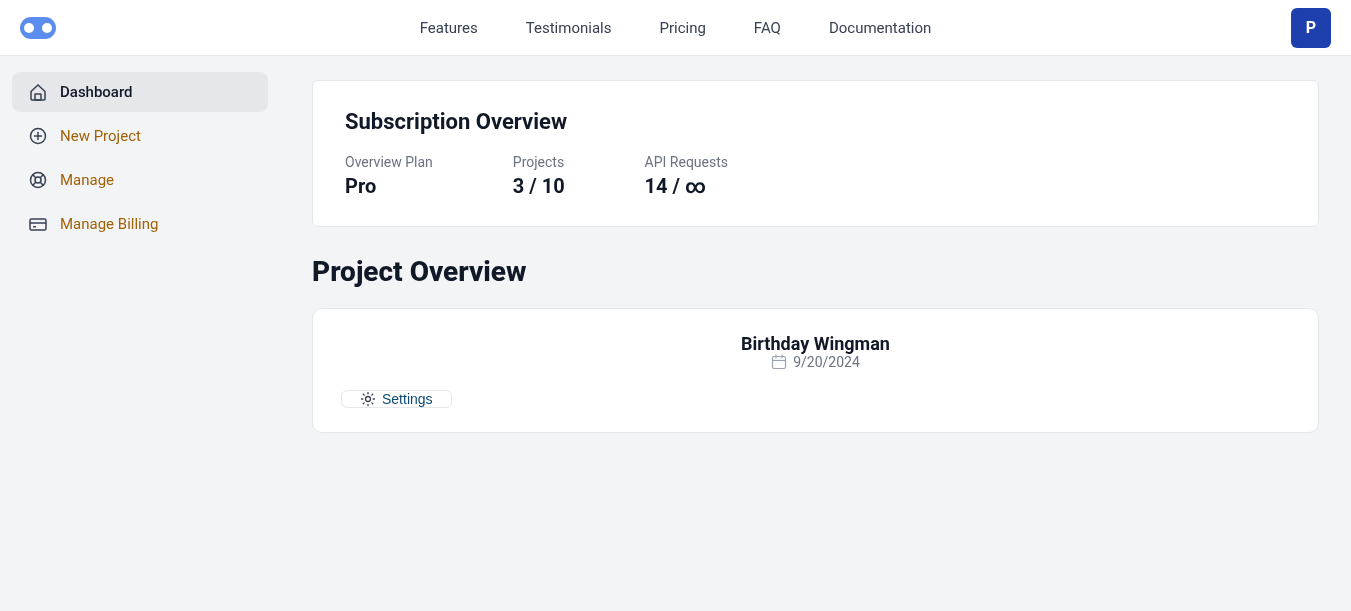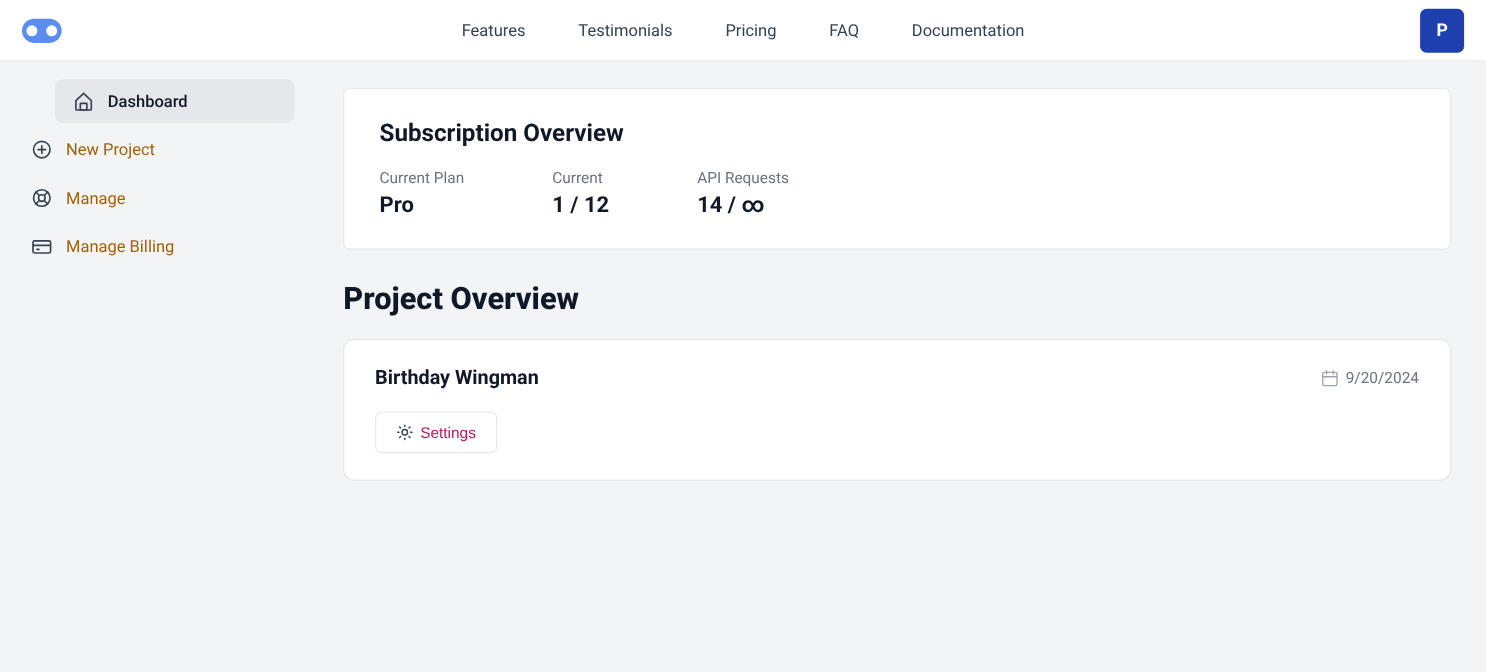--- a/index.html
+++ b/index.html
@@ -116,21 +116,20 @@
       cursor: pointer;
       margin-bottom: 4px;
       font-size: 15px;
       color: #a16207;
     }
 
     .sidebar-item.active {
       background: #e5e7eb;
       color: #111827;
       font-weight: 500;
-      margin-left: 38px;
     }
 
     .sidebar-icon {
       width: 20px;
       height: 20px;
       flex-shrink: 0;
       display: flex;
       align-items: center;
       justify-content: center;
     }
@@ -194,20 +193,21 @@
       border: 1px solid #e5e7eb;
       border-radius: 10px;
       padding: 24px 28px;
     }
 
     .project-header {
       display: flex;
       justify-content: space-between;
       align-items: center;
       margin-bottom: 20px;
+      flex-direction: column;
     }
 
     .project-name {
       font-size: 18px;
       font-weight: 700;
       color: #111827;
     }
 
     .project-date {
       display: flex;
@@ -234,23 +234,23 @@
       font-size: 14px;
       font-weight: 600;
       cursor: pointer;
     }
 
     .btn-settings {
       display: flex;
       align-items: center;
       gap: 6px;
       background: #ffffff;
-      color: #be185d;
+      color: #0c4a6e;
       border: 1px solid #e5e7eb;
-      padding: 10px 18px;
+      padding: 0 18px;
       border-radius: 6px;
       font-size: 14px;
       font-weight: 500;
       cursor: pointer;
     }
 
     
     svg {
       display: block;
     }
@@ -326,27 +326,27 @@
 
   </aside>
 
   <main class="content-area">
 
     <div class="card">
       <div class="card-title">Subscription Overview</div>
       <div class="subscription-grid">
 
         <div class="subscription-item">
-          <span class="subscription-label">Current Plan</span>
+          <span class="subscription-label">Overview Plan</span>
           <span class="subscription-value">Pro</span>
         </div>
 
         <div class="subscription-item">
-          <span class="subscription-label">Current</span>
-          <span class="subscription-value">1 / 12</span>
+          <span class="subscription-label">Projects</span>
+          <span class="subscription-value">3 / 10</span>
         </div>
 
         <div class="subscription-item">
           <span class="subscription-label">API Requests</span>
           <span class="subscription-value">14 / ∞</span>
         </div>
 
       </div>
     </div>
 

